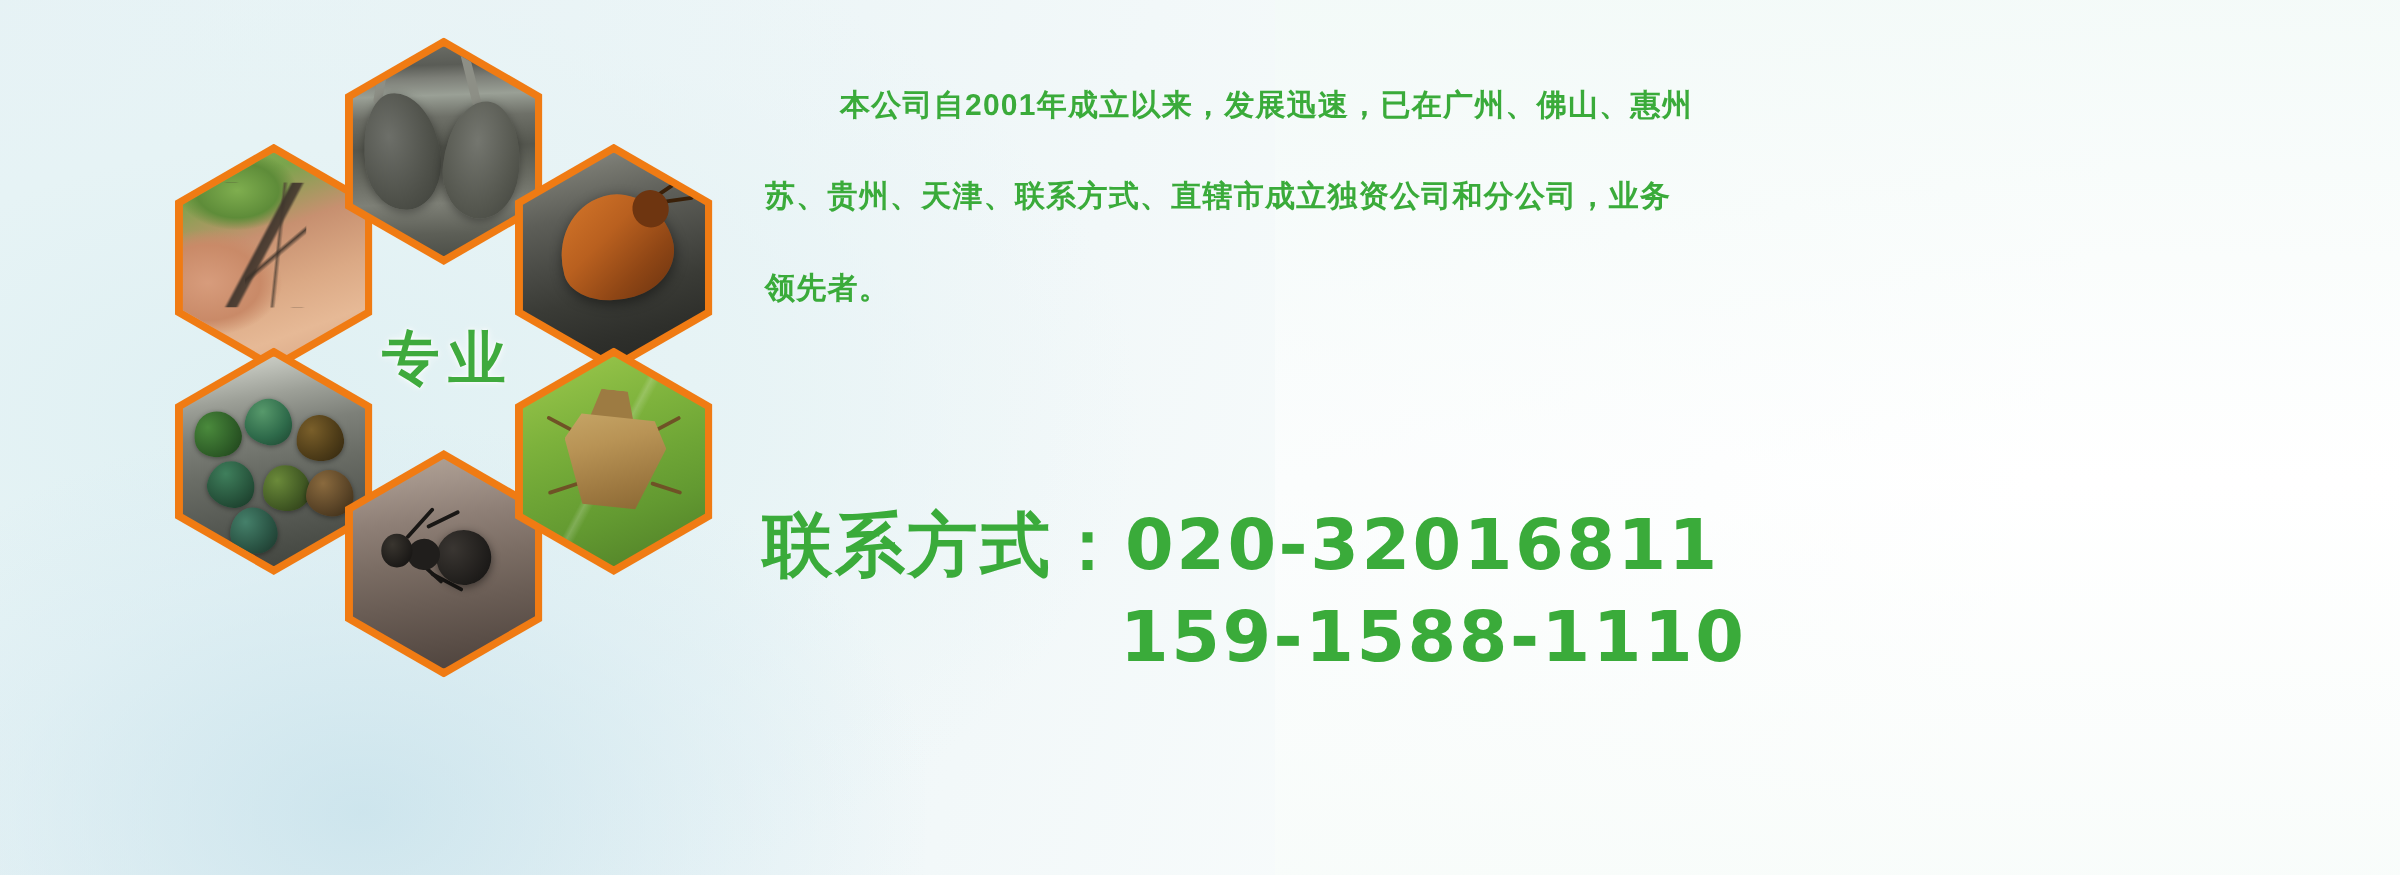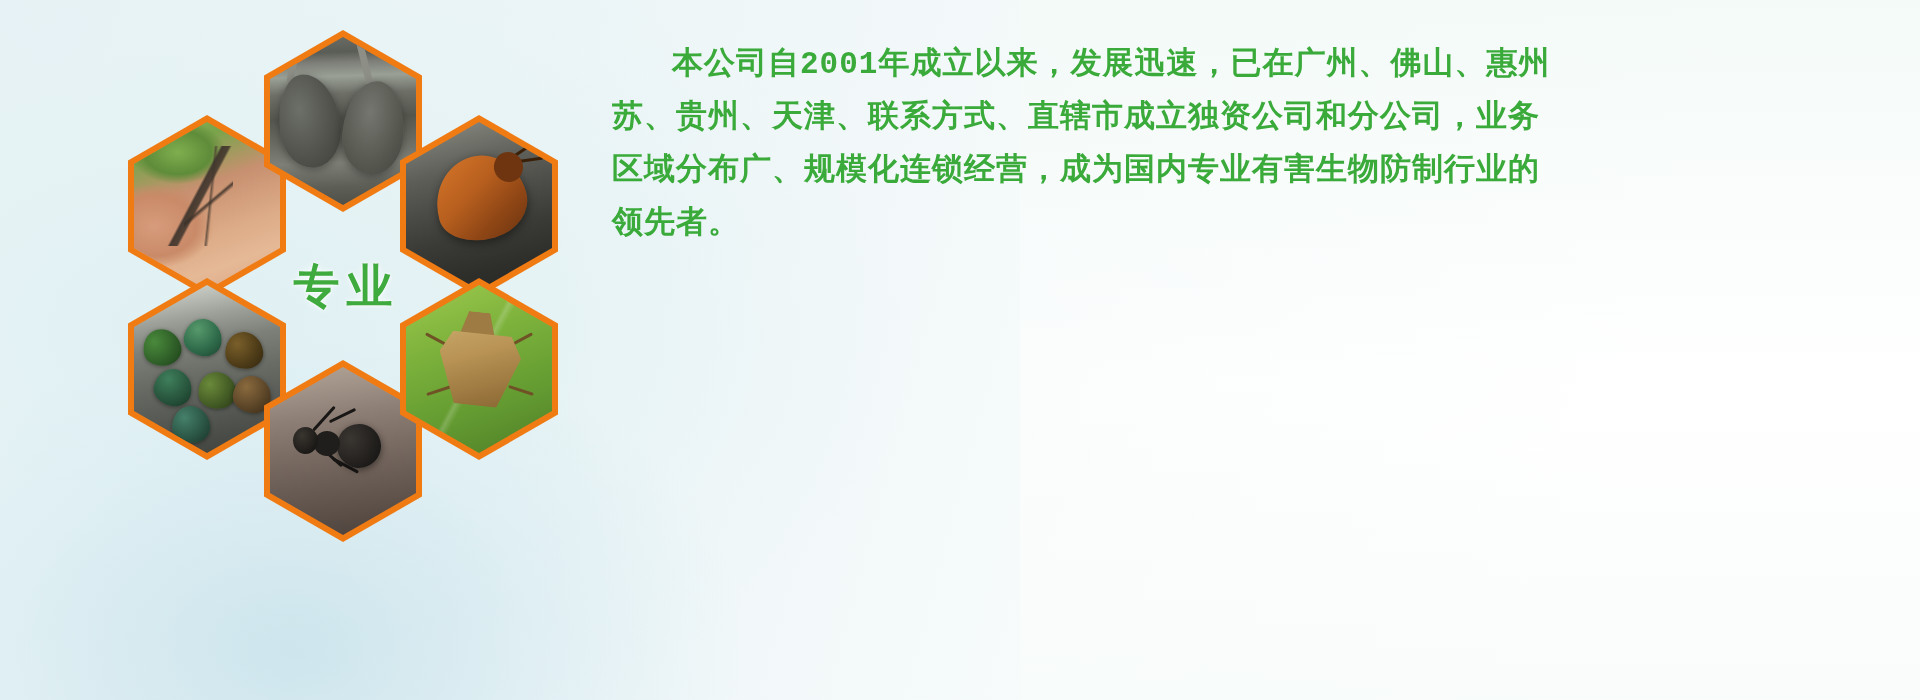--- a/index.html
+++ b/index.html
@@ -28,21 +28,21 @@
   #banner::after {
     content:"";
     position:absolute; right:0; top:0;
     width:900px; height:700px;
     background:linear-gradient(180deg, rgba(243,250,248,0.9) 0%, rgba(255,255,255,0.6) 55%, rgba(248,252,250,0.9) 100%);
     pointer-events:none;
   }
 
   
   #hex-cluster {
-    position:absolute; left:88px; top:10px;
+    position:absolute; left:100px; top:10px;
     width:500px; height:560px;
     z-index:3;
     text-align:center;
   }
   .hex {
     position:absolute;
     width:158px; height:182px;
     clip-path:polygon(50% 0%, 100% 25%, 100% 75%, 50% 100%, 0% 75%, 0% 25%);
     -webkit-clip-path:polygon(50% 0%, 100% 25%, 100% 75%, 50% 100%, 0% 75%, 0% 25%);
     background:#f07b13;
@@ -234,27 +234,28 @@
   }
 
   
   #copy-block {
     position:absolute;
     left:612px; top:38px;
     width:1300px;
     z-index:4;
   }
   #copy-block p {
-    font-family:Liberation Mono, monospace;
-    font-size:31px;
+    font-family:Liberation Sans, sans-serif;
+    font-size:24px;
     font-weight:600;
     line-height:53px;
     color:#3aab3a;
     letter-spacing:1px;
     white-space:nowrap;
+    margin-top:20px;
   }
   #copy-block p.indent { padding-left:60px; }
 
   #contact-block {
     position:absolute;
     left:610px; top:400px;
     z-index:4;
   }
   .contact-line {
     font-family:"DejaVu Sans","Liberation Sans",sans-serif;
@@ -348,20 +349,21 @@
     </div>
 
     <div class="hex-center">
       <div class="big">专业</div>
     </div>
   </div>
 
   <div id="copy-block">
     <p class="indent">本公司自2001年成立以来，发展迅速，已在广州、佛山、惠州</p>
     <p>苏、贵州、天津、联系方式、直辖市成立独资公司和分公司，业务</p>
-    <p>区域分布广、规模化连锁经营，成为国内专业有害生物防制行业的</p>
     <p>领先者。</p>
   </div>
 
   <div id="contact-block">
+    <div class="contact-line">联系方式：020-32016811</div>
+    <div class="contact-line second">159-1588-1110</div>
   </div>
 
 </div>
 
 </body></html>

